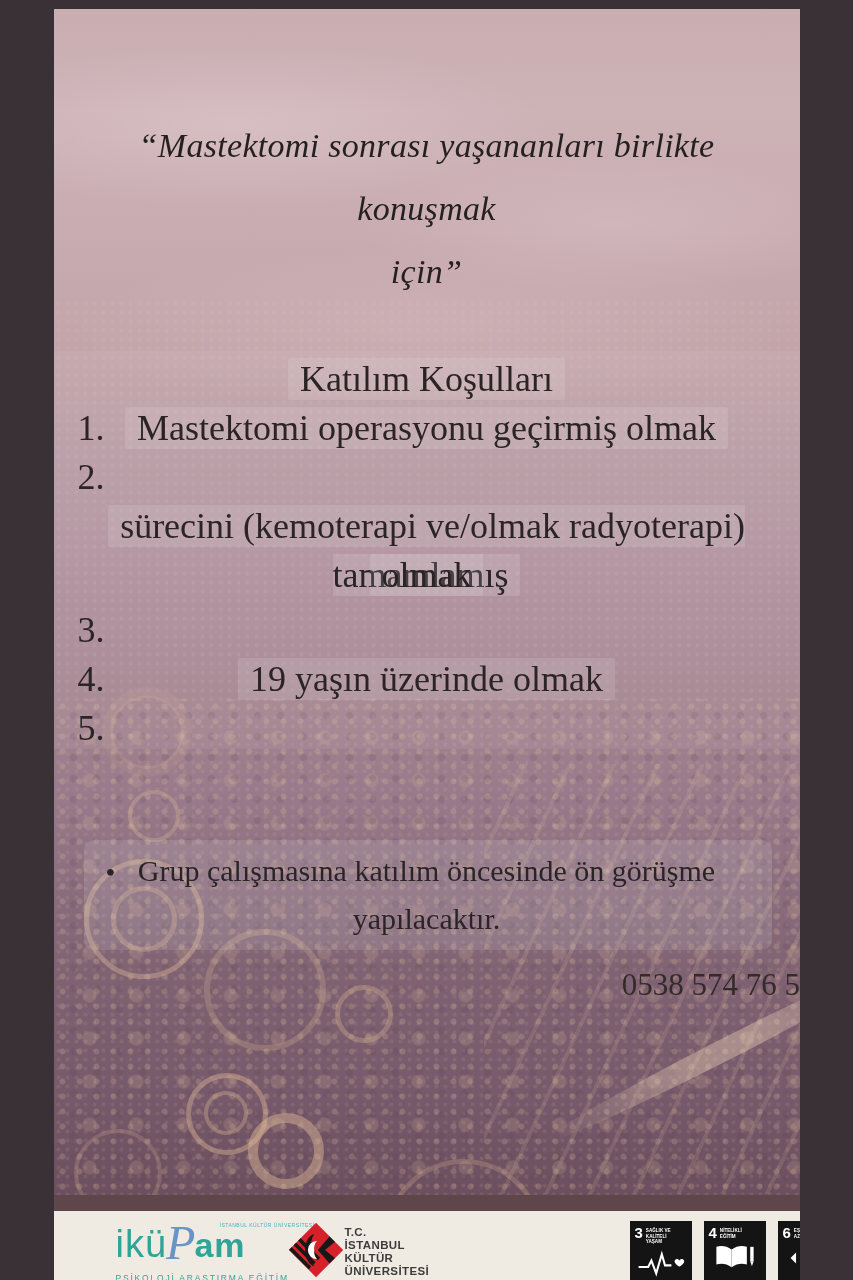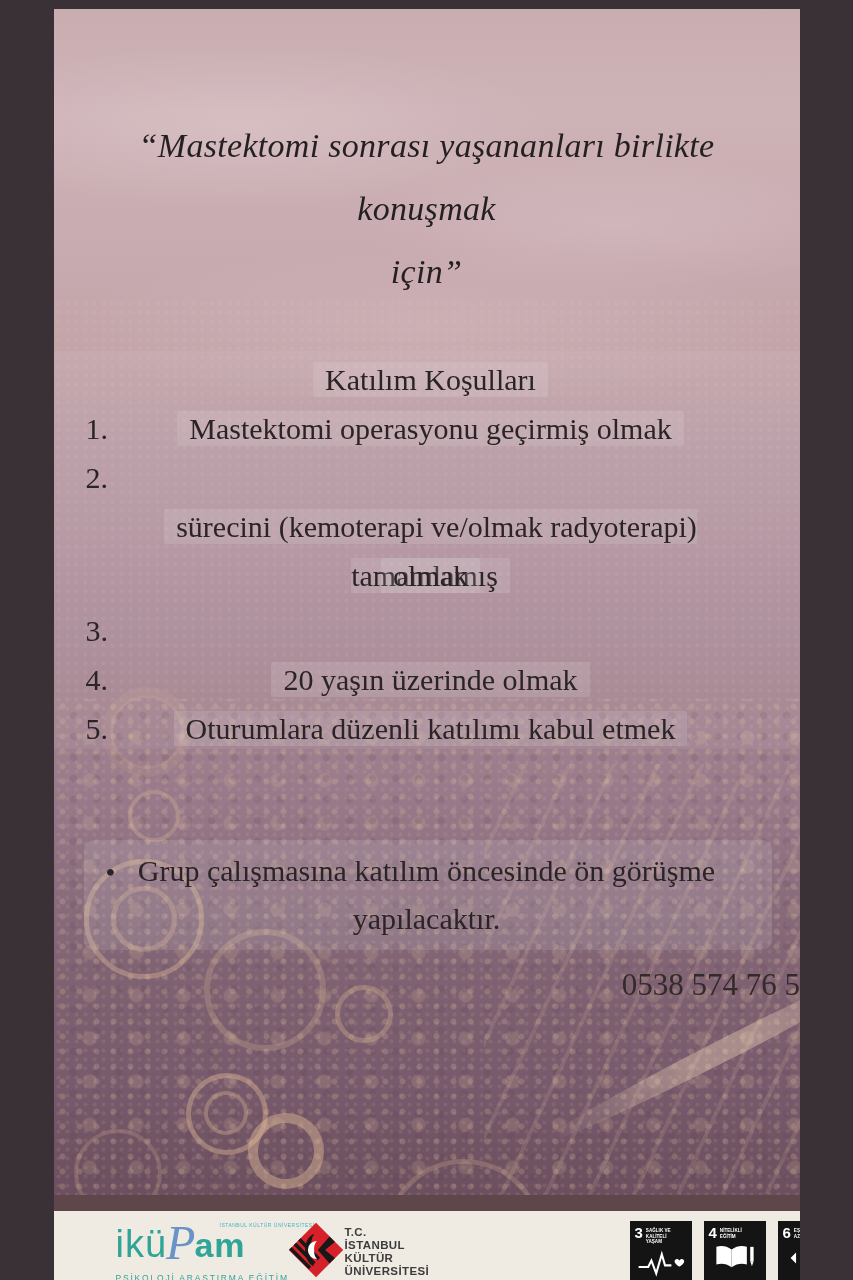--- a/index.html
+++ b/index.html
@@ -52,21 +52,21 @@
 
   .panel-conditions { position:absolute; left:0; right:0; top:342px; height:398px;
     background:rgba(243,235,240,.08); }
   .panel-note { position:absolute; left:30px; right:28px; top:831px; height:110px;
     background:rgba(243,236,241,.13); border-radius:10px; }
 
   .title { position:absolute; left:0; right:0; top:105px; padding:0 24px;
     text-align:center; font-style:italic; font-size:34px; line-height:63px;
     color:#241f22; letter-spacing:.3px; }
 
-  .conditions { position:absolute; left:8px; right:0; top:346px; font-size:30px; }
+  .conditions { position:absolute; left:0; right:0; top:346px; font-size:36px; }
   .cond-row { position:relative; height:49px; line-height:49px; text-align:center; padding:0 28px; }
   .cond-row.gap { margin-top:6px; }
   .num { position:absolute; left:24px; top:0; }
   .hl { background:rgba(244,238,242,.14); padding:1px 12px; border-radius:2px; }
 
   .note { position:absolute; left:0; right:0; top:838px; font-size:30px; line-height:48px; text-align:center; }
   .note-bullet { position:absolute; left:52px; top:2px; font-size:28px; }
 
   .contact { position:absolute; left:530px; width:270px; top:950px;
     text-align:center; font-size:31px; line-height:52px; color:#332a2c; }
@@ -145,25 +145,24 @@
       <span class="hl">sürecini (kemoterapi ve/olmak radyoterapi) tamamlamış</span>
     </div>
     <div class="cond-row">
       <span class="hl">olmak</span>
     </div>
     <div class="cond-row gap">
       <span class="num">3.</span>
     </div>
     <div class="cond-row">
       <span class="num">4.</span>
-      <span class="hl">20 yaşın üzerinde olmak</span>
+      <span class="hl">19 yaşın üzerinde olmak</span>
     </div>
     <div class="cond-row">
       <span class="num">5.</span>
-      <span class="hl">Oturumlara düzenli katılımı kabul etmek</span>
     </div>
   </div>
 
   <div class="note">
     <span class="note-bullet">•</span>
     <div>Grup çalışmasına katılım öncesinde ön görüşme</div>
     <div>yapılacaktır.</div>
   </div>
 
   <div class="contact">

